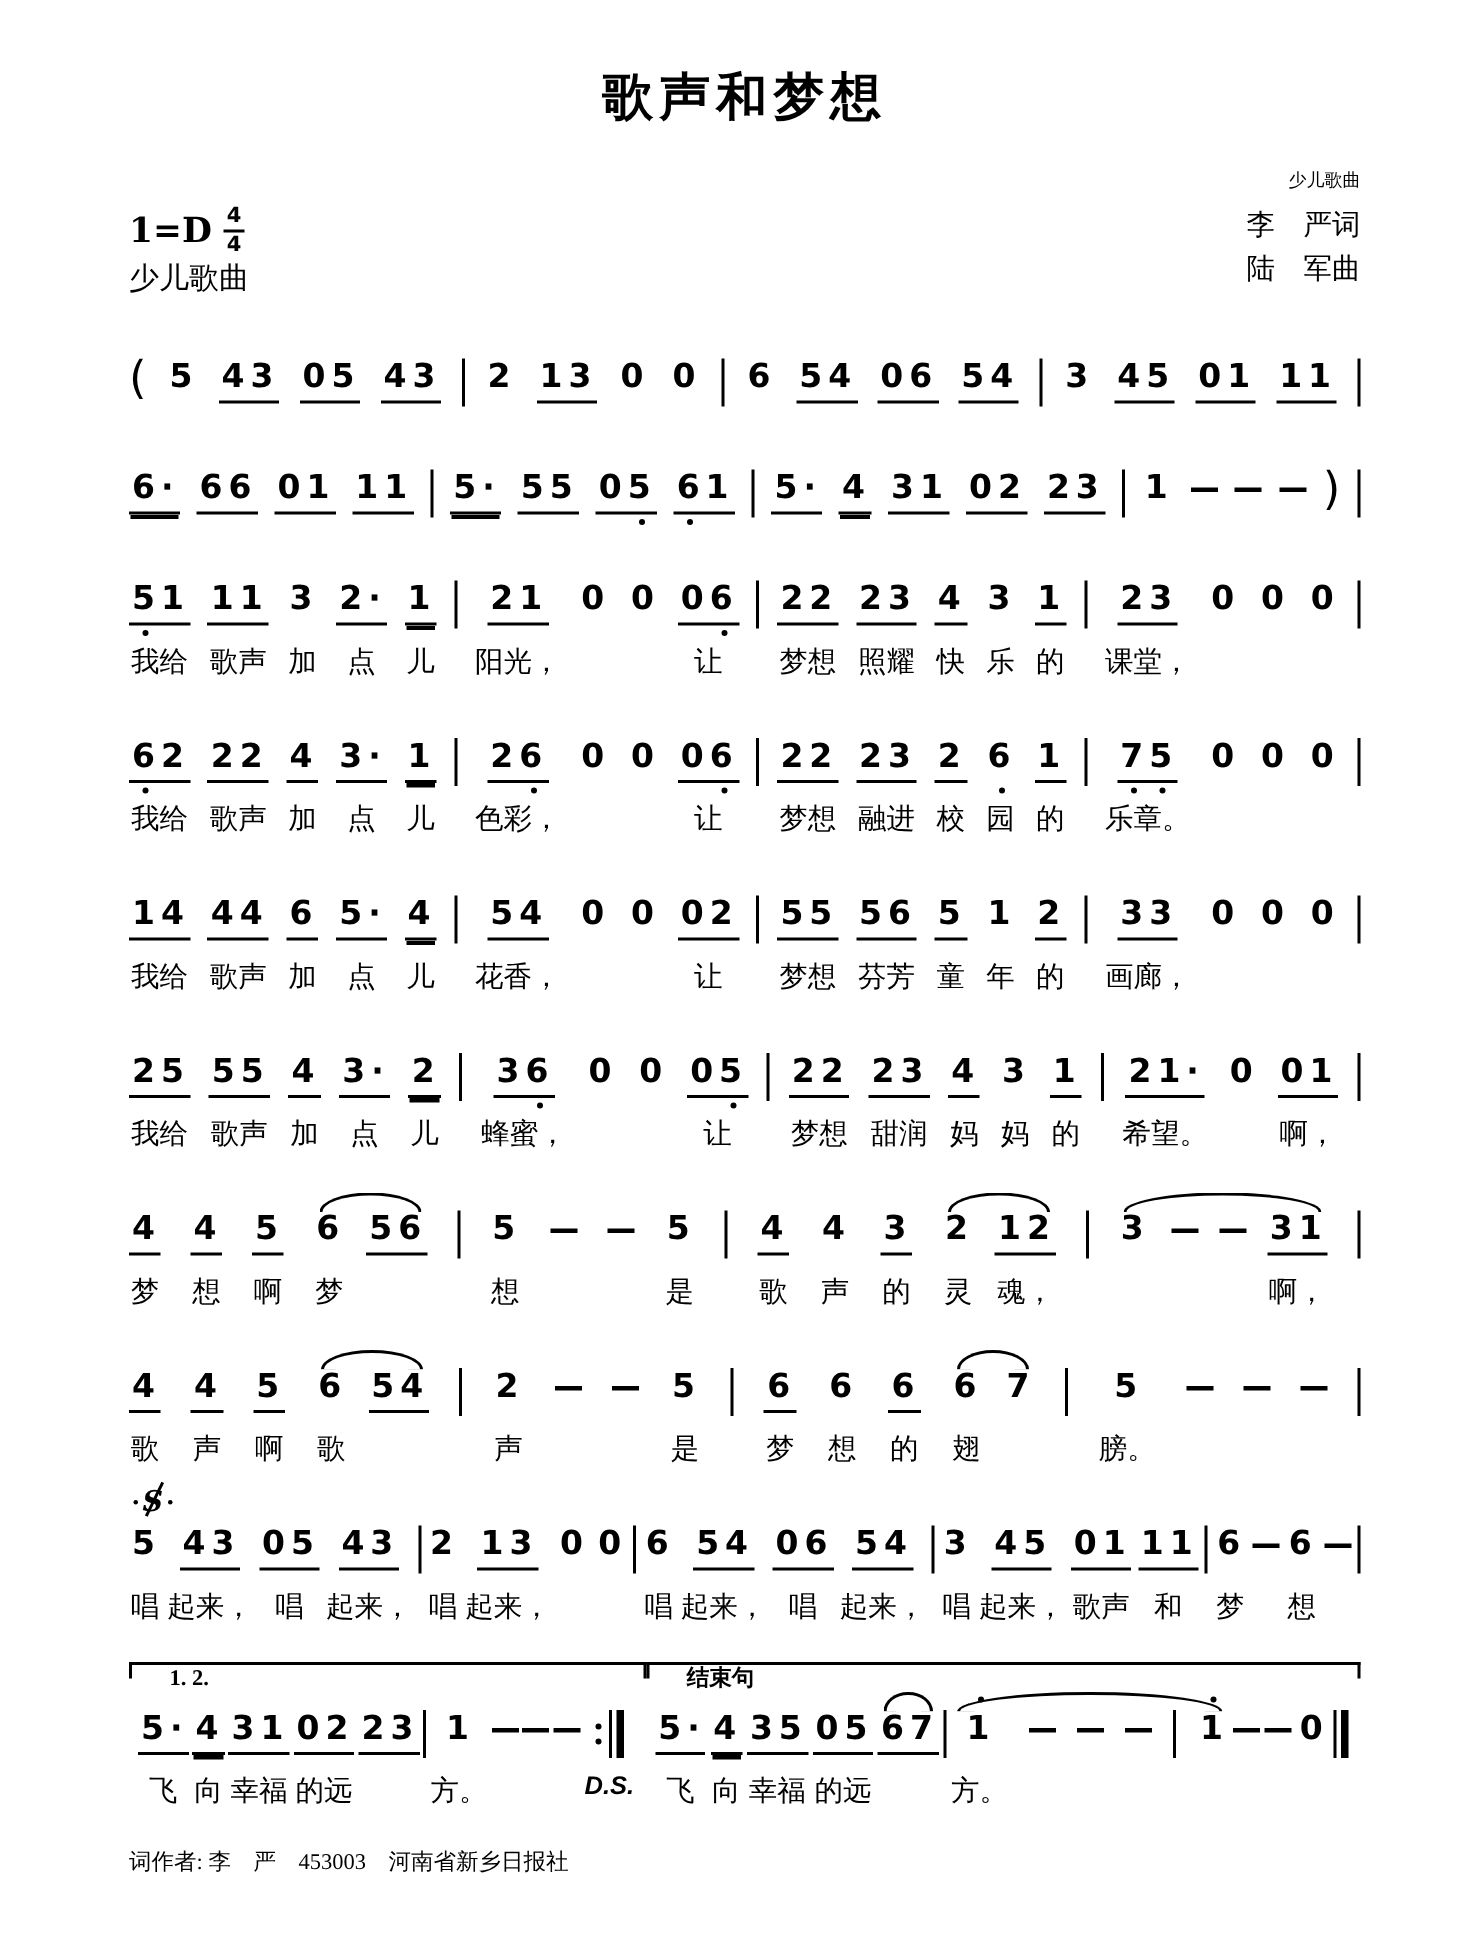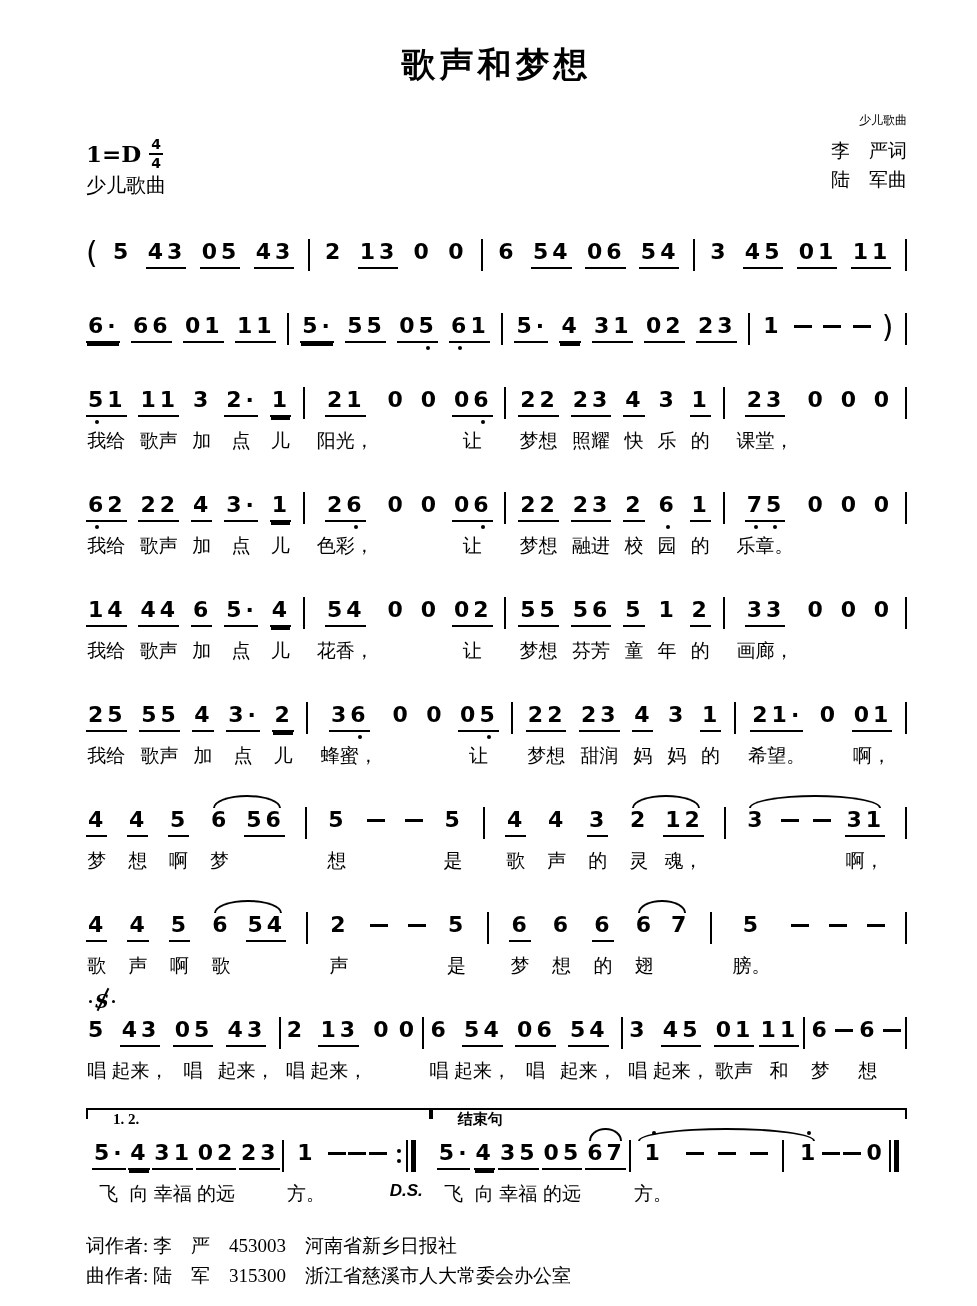--- a/index.html
+++ b/index.html
@@ -60,21 +60,21 @@
   .volta-row{display:flex}
   .volta{position:relative;padding:18px 8px 0 6px;box-sizing:border-box}
   .volta::before{content:"";position:absolute;top:0;left:0;right:0;height:9px;
                  border:2px solid #000;border-bottom:none}
   .vlabel{position:absolute;top:4px;left:24px;font-size:15px;font-weight:bold;line-height:1;
           background:#fff;padding:0 3px}
   .v0{width:42%}
   .v1{width:58%}
   .volta .notes-row{padding-top:14px}
 
-  .footer{margin-top:12px;font-size:19px;line-height:1.55}
+  .footer{margin-top:12px;font-size:15px;line-height:1.55}
 </style>
 </head>
 <body>
 
 <div class="sheet">
   <h1 class="title">歌声和梦想</h1>
   <div class="subtitle">少儿歌曲</div>
 
   <div class="meta">
     <div class="meta-left">
@@ -1483,15 +1483,14 @@
                 <span class="lyr"></span>
               </span>
             </div>
           </div>
         </div>
       </div>
     </div>
 
   <div class="footer">
     <div>词作者: 李　严　453003　河南省新乡日报社</div>
-    <div>曲作者: 陆　军　315300　浙江省慈溪市人大常委会办公室</div>
   </div>
 </div>
 
 </body></html>

